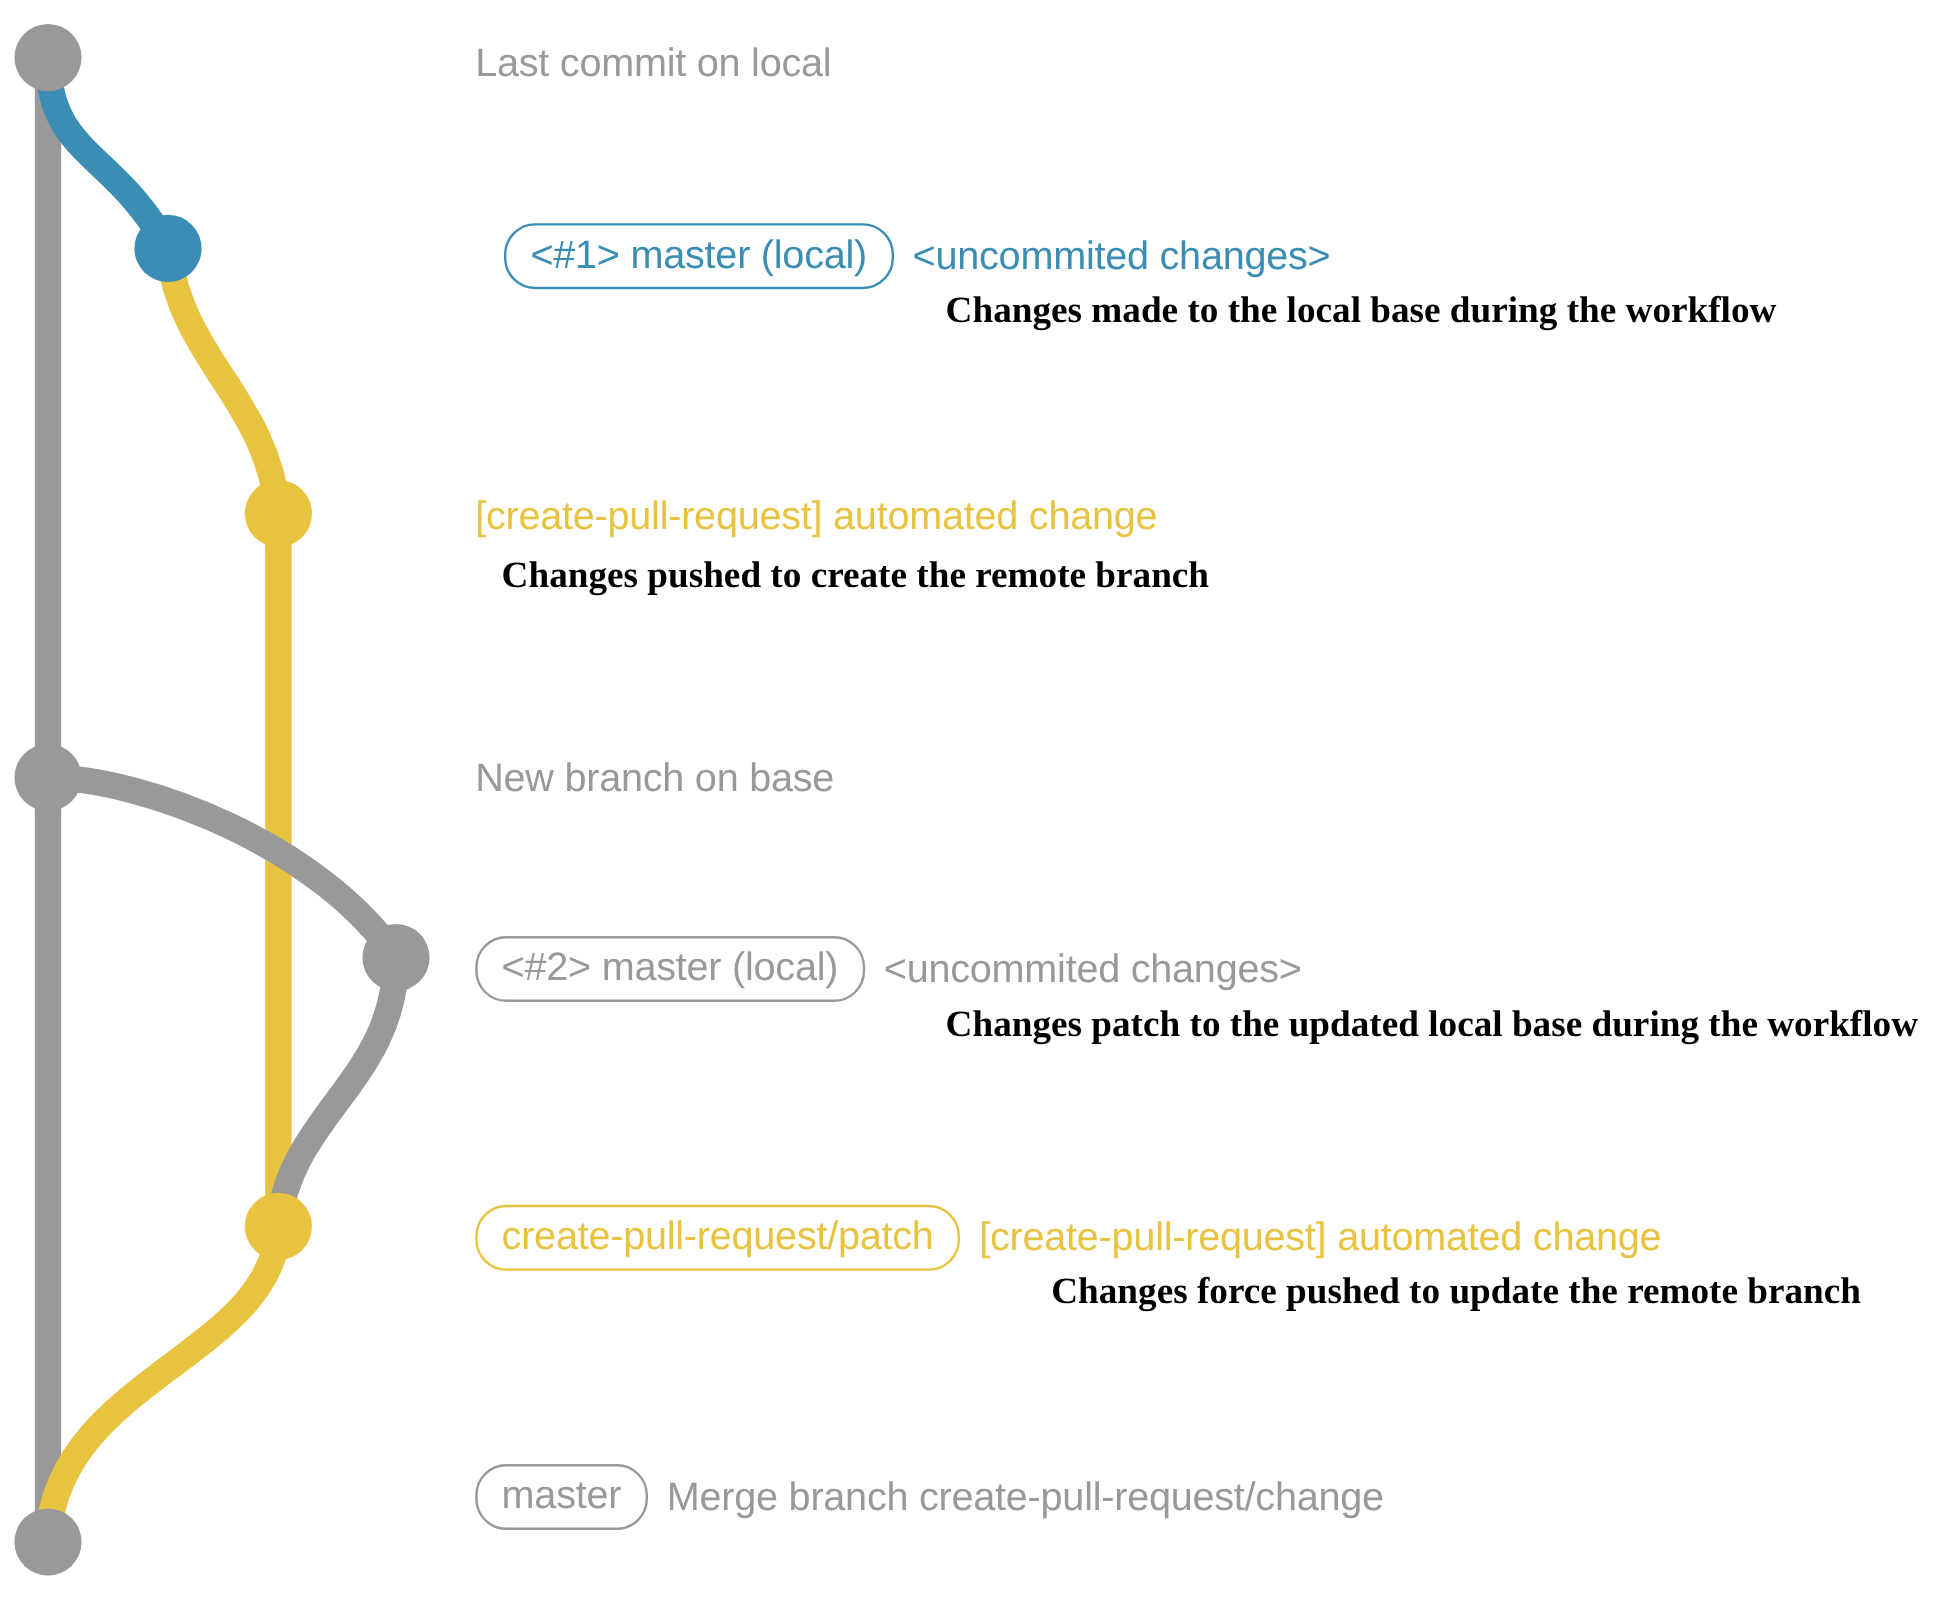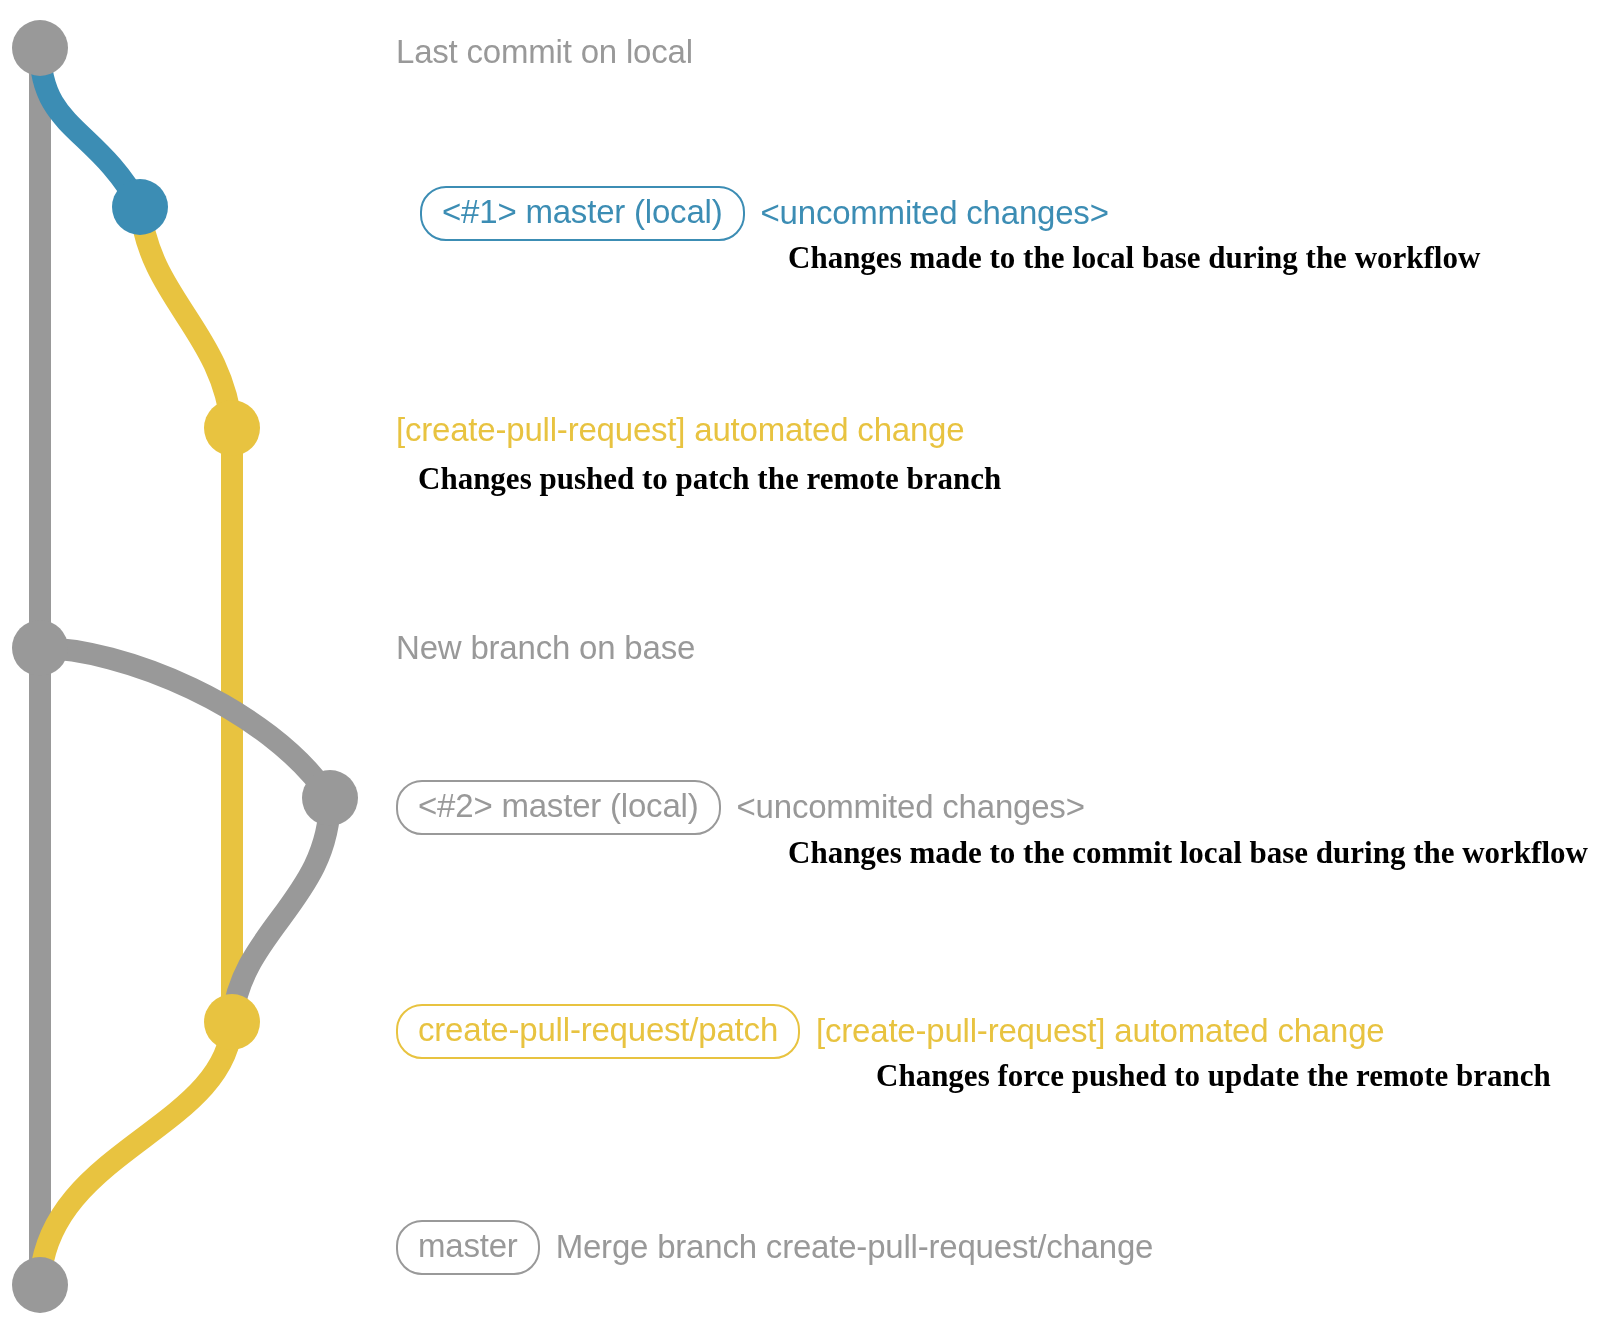--- a/index.html
+++ b/index.html
@@ -102,31 +102,31 @@
 
   <div class="row" style="left:420px; top:186px;">
     <span class="badge c-blue">&lt;#1&gt; master (local)</span>
     <span class="commit-msg c-blue">&lt;uncommited changes&gt;</span>
   </div>
   <div class="desc" style="left:788px; top:240px;">Changes made to the local base during the workflow</div>
 
   <div class="row" style="left:396px; top:411px;">
     <span class="plain-label c-yellow">[create-pull-request] automated change</span>
   </div>
-  <div class="desc" style="left:418px; top:461px;">Changes pushed to patch the remote branch</div>
+  <div class="desc" style="left:418px; top:461px;">Changes pushed to create the remote branch</div>
 
   <div class="row" style="left:396px; top:629px;">
     <span class="plain-label c-gray">New branch on base</span>
   </div>
 
   <div class="row" style="left:396px; top:780px;">
     <span class="badge c-gray">&lt;#2&gt; master (local)</span>
     <span class="commit-msg c-gray">&lt;uncommited changes&gt;</span>
   </div>
-  <div class="desc" style="left:788px; top:835px;">Changes made to the commit local base during the workflow</div>
+  <div class="desc" style="left:788px; top:835px;">Changes patch to the updated local base during the workflow</div>
 
   <div class="row" style="left:396px; top:1004px;">
     <span class="badge c-yellow">create-pull-request/patch</span>
     <span class="commit-msg c-yellow">[create-pull-request] automated change</span>
   </div>
   <div class="desc" style="left:876px; top:1058px;">Changes force pushed to update the remote branch</div>
 
   <div class="row" style="left:396px; top:1220px;">
     <span class="badge c-gray">master</span>
     <span class="commit-msg c-gray">Merge branch create-pull-request/change</span>

